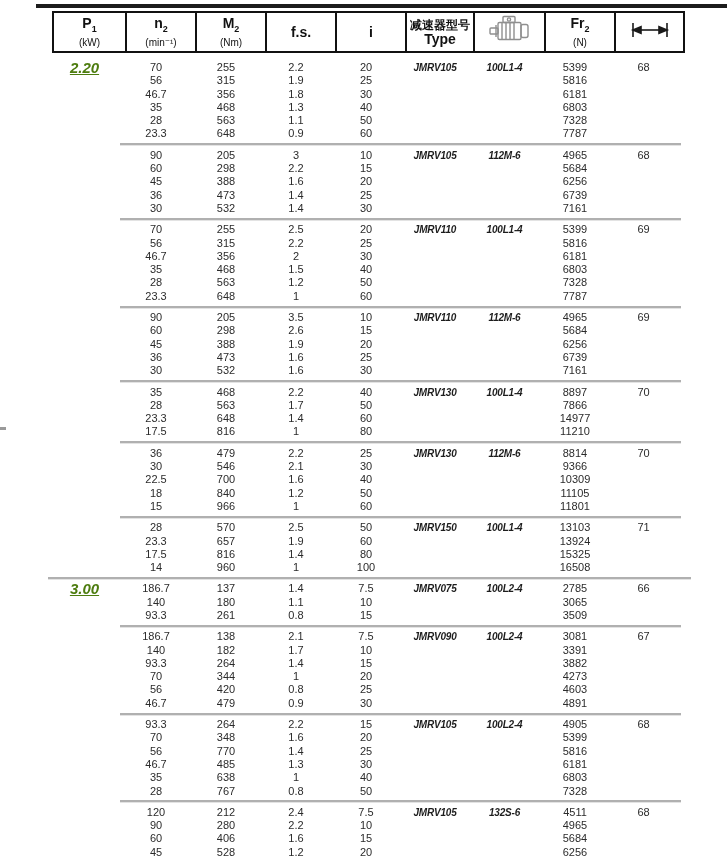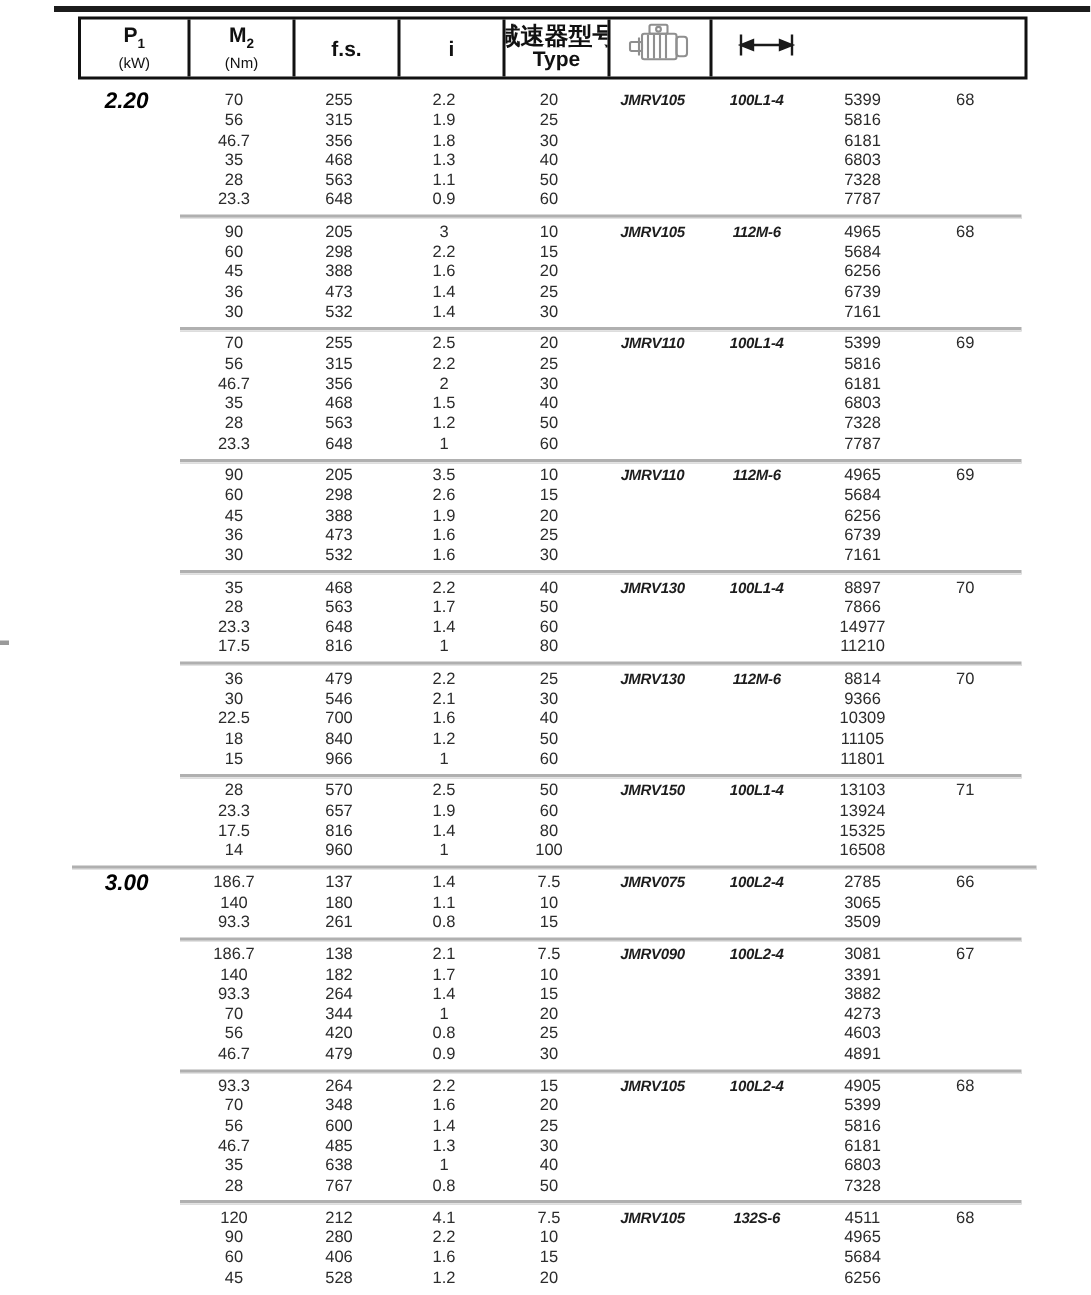--- a/index.html
+++ b/index.html
@@ -14,29 +14,29 @@
 
   
   .thead{position:absolute;left:52px;top:11px;width:629px;height:38px;
          display:grid;grid-template-columns:73px 70px 70px 70px 70px 68px 71px 70px 67px;
          border:2.5px solid #111;box-sizing:content-box;background:#fff;}
   .hcell{border-right:2px solid #111;display:flex;flex-direction:column;align-items:center;justify-content:center;overflow:hidden;}
   .hcell:last-child{border-right:none;}
   .hmain{font-weight:bold;font-size:14px;line-height:15px;color:#111;white-space:nowrap;}
   .hmain sub{font-size:9px;}
   .hunit{font-size:10px;line-height:11px;color:#111;white-space:nowrap;}
-  .type-head .hmain{font-size:16px;line-height:14px;}
+  .type-head .hmain{font-size:12px;line-height:14px;}
   .type-head .hunit{font-weight:bold;font-size:14px;line-height:14px;}
 
   
   .tbody{position:absolute;left:48px;top:61px;width:629px;}
   .trow{display:grid;grid-template-columns:73px 70px 70px 70px 70px 68px 71px 70px 67px;
         height:13.3px;align-items:center;}
   .tcell{text-align:center;font-size:11px;line-height:13.3px;white-space:nowrap;}
-  .tcell.power{font-weight:bold;font-style:italic;font-size:15px;color:#000000;}
+  .tcell.power{font-weight:bold;font-style:italic;font-size:15px;color:#4d7c0f;text-decoration:underline;}
   .tcell.model{font-weight:bold;font-style:italic;font-size:10px;color:#1d1d1d;letter-spacing:-0.2px;}
 
   .bsep{height:2px;background:#b0b0b0;border-bottom:1px solid #e3e3e3;margin:2.5px 0 2.5px 72px;width:561px;}
   .ssep{height:2px;background:#b0b0b0;border-bottom:1px solid #e3e3e3;margin:2.5px 0 2.5px 0;width:643px;}
 
   .icon-motor{stroke:#8f8f8f;fill:none;stroke-width:1.4;}
   .icon-arrow{stroke:#1a1a1a;fill:#1a1a1a;stroke-width:1.6;}
 </style>
 </head>
 <body>
@@ -46,20 +46,24 @@
   <div class="top-rule"></div>
   <div class="artifact"></div>
 
   <div class="thead">
 
     <div class="hcell">
       <div class="hmain"><span>P</span><sub>1</sub></div>
       <div class="hunit">(kW)</div>
     </div>
 
+    <div class="hcell">
+      <div class="hmain"><span>n</span><sub>2</sub></div>
+      <div class="hunit">(min⁻¹)</div>
+    </div>
 
     <div class="hcell">
       <div class="hmain"><span>M</span><sub>2</sub></div>
       <div class="hunit">(Nm)</div>
     </div>
 
     <div class="hcell">
       <div class="hmain"><span>f.s.</span></div>
     </div>
 
@@ -82,20 +86,24 @@
           <line x1="19" y1="9" x2="19" y2="25"></line>
           <line x1="23" y1="9" x2="23" y2="25"></line>
           <line x1="27" y1="9" x2="27" y2="25"></line>
           <rect x="34" y="10.5" width="7" height="13" rx="2"></rect>
           <rect x="3" y="14" width="8" height="6" rx="1"></rect>
           <line x1="9" y1="11" x2="9" y2="23"></line>
         </svg>
       </span>
     </div>
 
+    <div class="hcell">
+      <div class="hmain"><span>Fr</span><sub>2</sub></div>
+      <div class="hunit">(N)</div>
+    </div>
 
     <div class="hcell">
       <span>
         <svg class="icon-arrow" width="44" height="18" viewBox="0 0 44 18">
           <line x1="5" y1="2" x2="5" y2="16"></line>
           <line x1="39" y1="2" x2="39" y2="16"></line>
           <line x1="6" y1="9" x2="38" y2="9"></line>
           <polygon points="5,9 13,5.8 13,12.2"></polygon>
           <polygon points="39,9 31,5.8 31,12.2"></polygon>
         </svg>
@@ -616,21 +624,21 @@
         <div class="tcell">1.6</div>
         <div class="tcell">20</div>
         <div class="tcell model"></div>
         <div class="tcell model"></div>
         <div class="tcell">5399</div>
         <div class="tcell"></div>
       </div>
       <div class="trow">
         <div class="tcell power"></div>
         <div class="tcell">56</div>
-        <div class="tcell">600</div>
+        <div class="tcell">770</div>
         <div class="tcell">1.4</div>
         <div class="tcell">25</div>
         <div class="tcell model"></div>
         <div class="tcell model"></div>
         <div class="tcell">5816</div>
         <div class="tcell"></div>
       </div>
       <div class="trow">
         <div class="tcell power"></div>
         <div class="tcell">46.7</div>
@@ -662,21 +670,21 @@
         <div class="tcell model"></div>
         <div class="tcell model"></div>
         <div class="tcell">7328</div>
         <div class="tcell"></div>
       </div>
       <div class="bsep"></div>
       <div class="trow">
         <div class="tcell power"></div>
         <div class="tcell">120</div>
         <div class="tcell">212</div>
-        <div class="tcell">4.1</div>
+        <div class="tcell">2.4</div>
         <div class="tcell">7.5</div>
         <div class="tcell model">JMRV105</div>
         <div class="tcell model">132S-6</div>
         <div class="tcell">4511</div>
         <div class="tcell">68</div>
       </div>
       <div class="trow">
         <div class="tcell power"></div>
         <div class="tcell">90</div>
         <div class="tcell">280</div>

